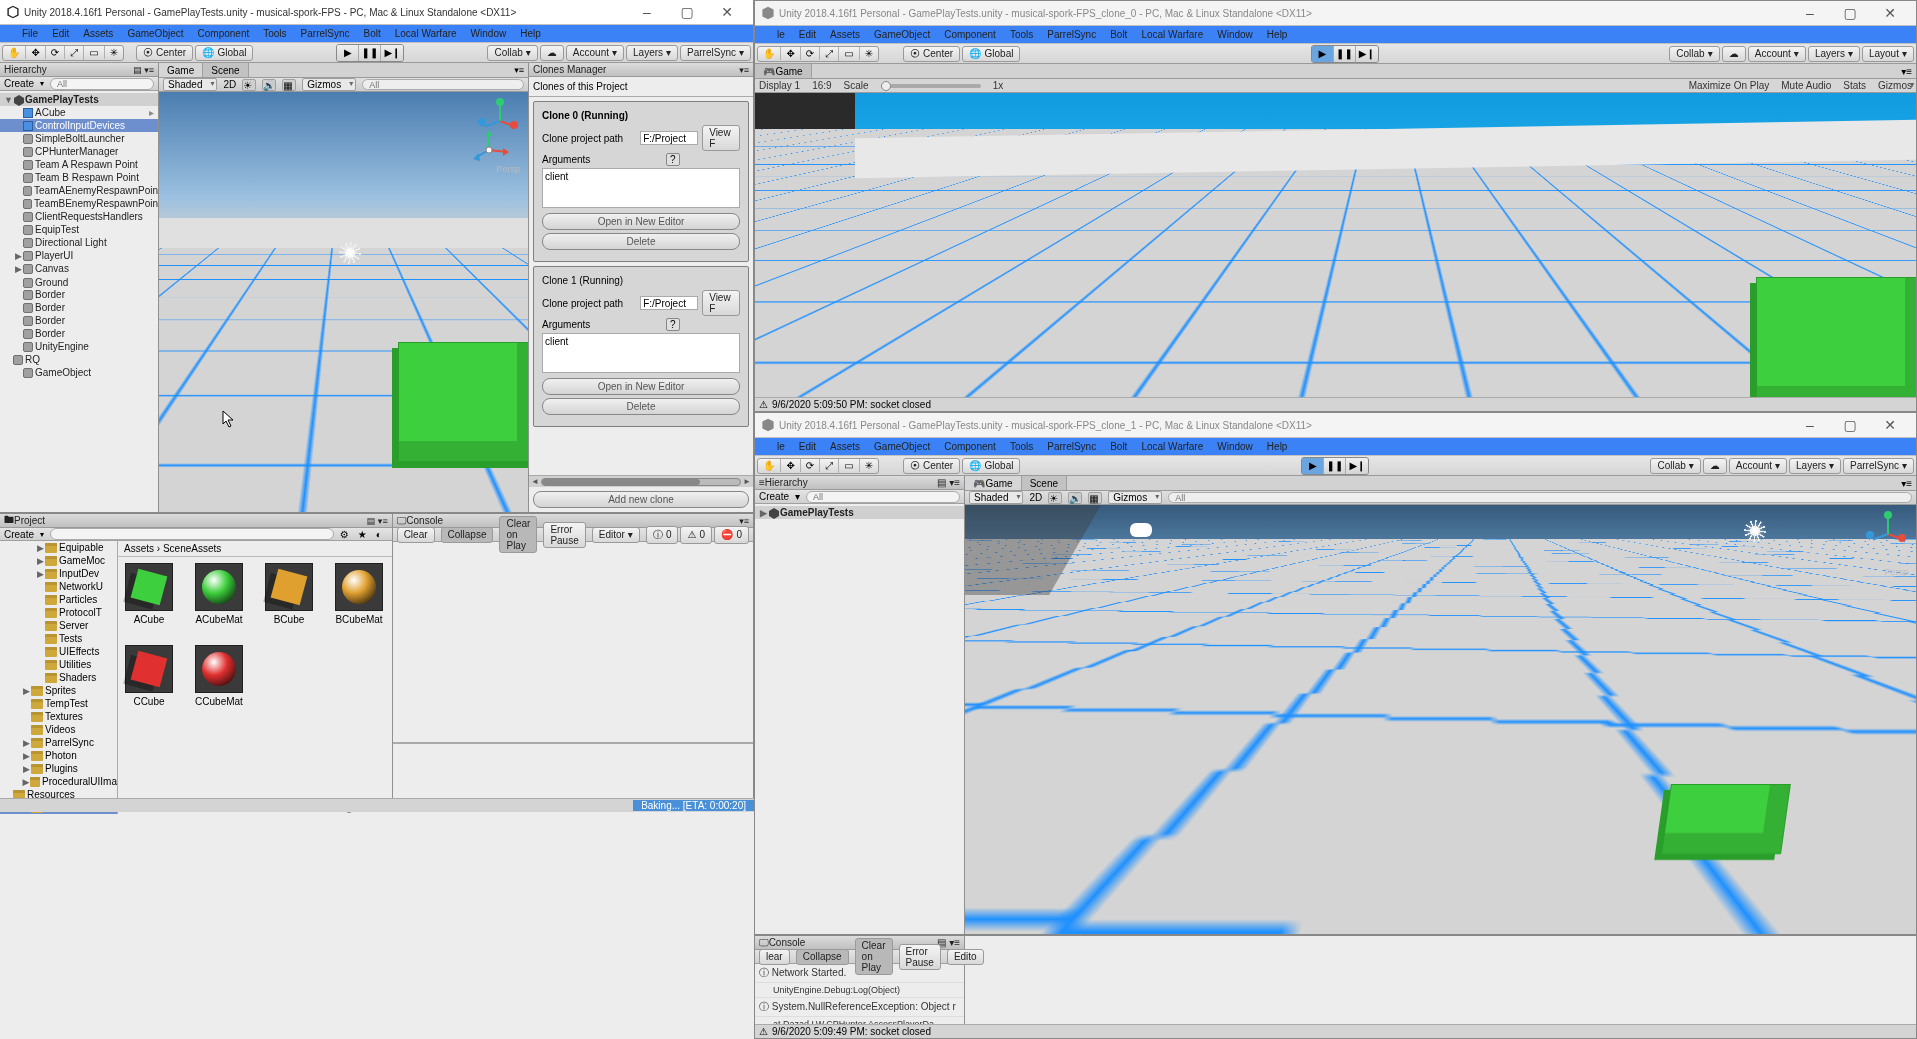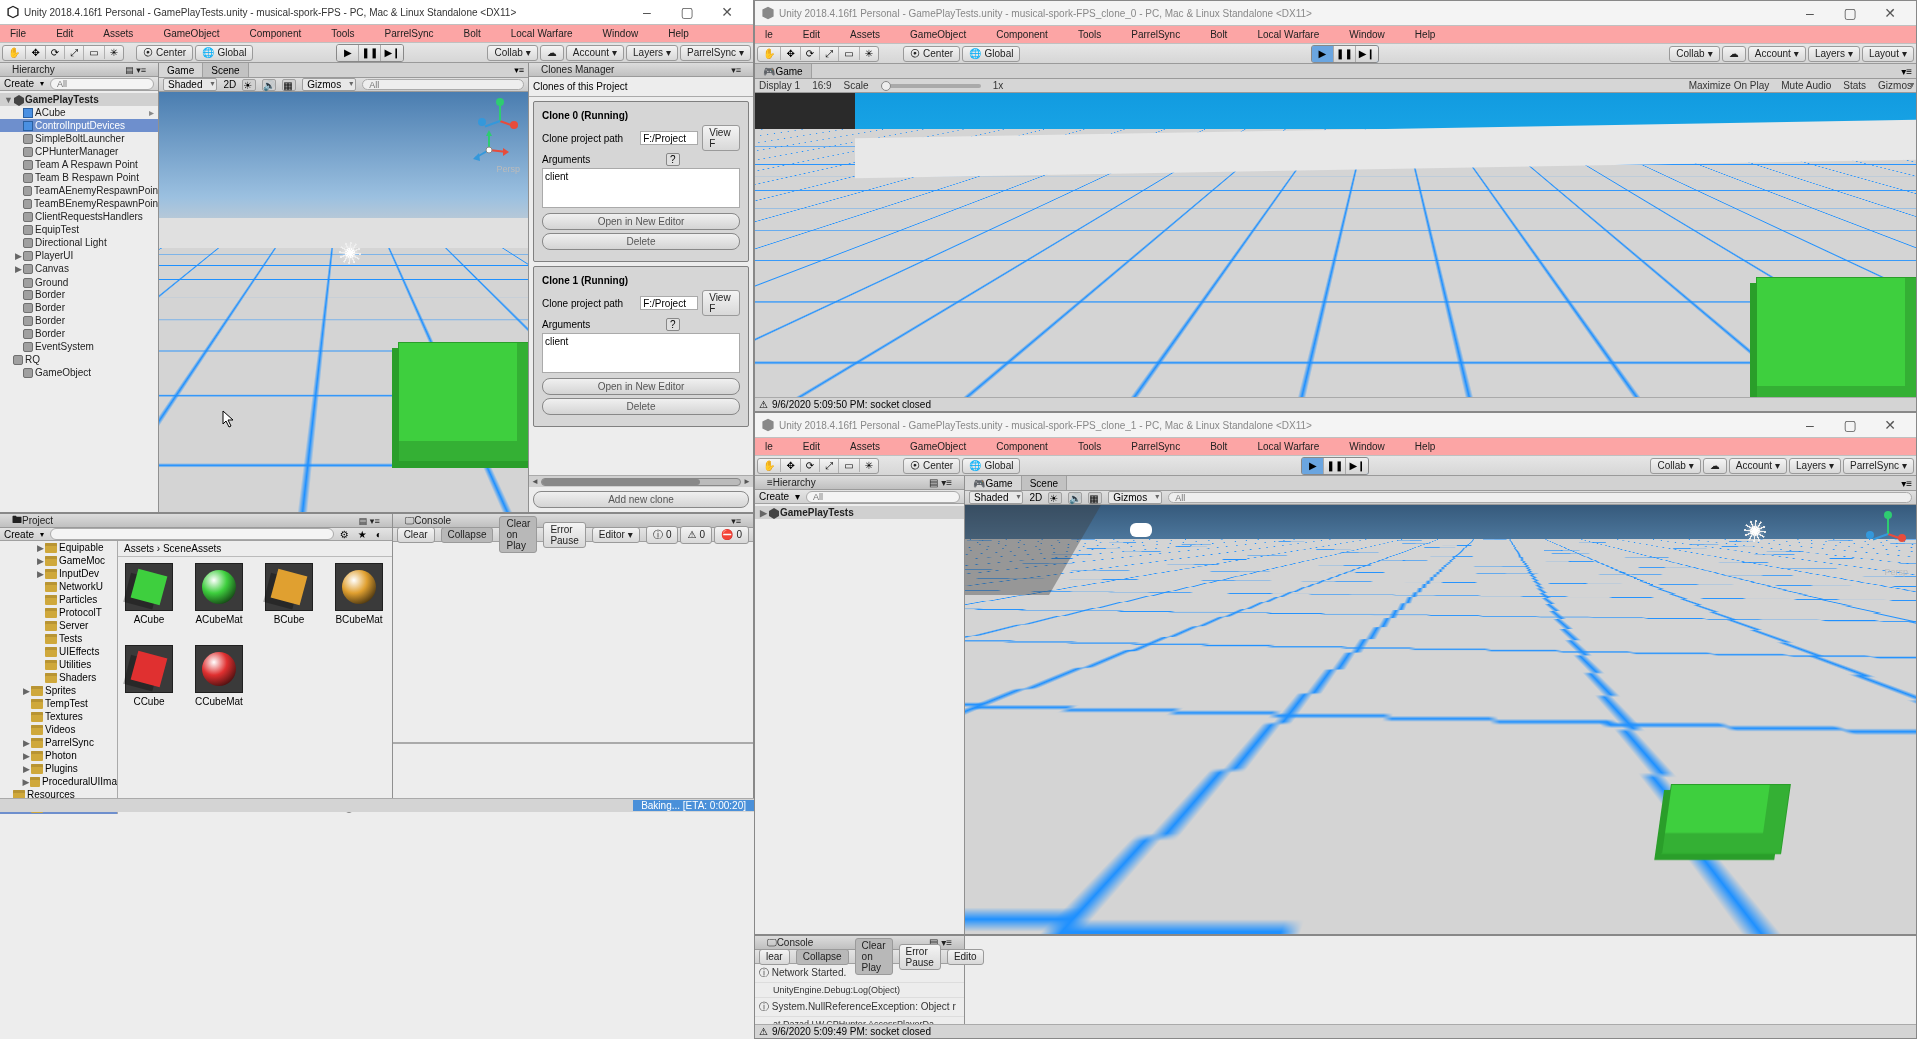--- a/index.html
+++ b/index.html
@@ -4,36 +4,36 @@
 <style>
 * { margin:0; padding:0; box-sizing:border-box; font-family:Verdana,Arial,sans-serif; font-size:10px; user-select:none; }
 body { width:1917px; height:1039px; background:#ededed; overflow:hidden; position:relative; }
 
 .win-title { height:25px; background:#fff; display:flex; align-items:center; padding:0 6px; color:#333; border-bottom:1px solid #c0c0c0; }
 .win-title .icon { width:14px; height:14px; margin-right:4px; }
 .win-title .buttons { margin-left:auto; display:flex; }
 .win-title .buttons span { width:40px; text-align:center; font-size:14px; color:#555; }
 .win-title.dim { color:#888; background:#f4f4f4; }
 
-.menu-bar { height:18px; background:#fca5a5; display:flex; align-items:center; padding:0 4px; color:#222; gap:18px; border-bottom:1px solid #c0c0c0; }
+.menu-bar { height:18px; background:#3b82f6; display:flex; align-items:center; padding:0 16px; color:#222; gap:2px; border-bottom:1px solid #c0c0c0; }
 .menu-bar span { padding:1px 6px; }
 
 .toolbar { height:20px; background:linear-gradient(#e6e6e6,#d6d6d6); display:flex; align-items:center; padding:2px; border-bottom:1px solid #9a9a9a; gap:2px; }
 
 .tab-bar { height:15px; background:#d2d2d2; display:flex; align-items:center; border-bottom:1px solid #9a9a9a;}
 .tab { padding:0 8px; height:100%; display:flex; align-items:center; border-right:1px solid #a0a0a0; background:#d6d6d6; }
 .tab.active { background:#c2c2c2; }
 
 .btn { background:linear-gradient(#f4f4f4,#d8d8d8); border:1px solid #9a9a9a; border-radius:3px; padding:1px 6px; display:inline-flex; align-items:center; gap:3px; color:#222; min-height:16px; }
 
 .pill { background:linear-gradient(#f4f4f4,#d8d8d8); border:1px solid #9a9a9a; border-radius:3px; display:flex; align-items:center; padding:0; }
 .pill span { padding:1px 5px; border-right:1px solid #b0b0b0; }
 .pill span:last-child { border-right:none; }
 
-.panel-header { height:14px; background:linear-gradient(#dcdcdc,#c0c0c0); border-bottom:1px solid #9a9a9a; display:flex; align-items:center; padding:0 12px; color:#222; }
+.panel-header { height:14px; background:linear-gradient(#dcdcdc,#c0c0c0); border-bottom:1px solid #9a9a9a; display:flex; align-items:center; padding:0 4px; color:#222; }
 .sub-bar { height:14px; background:linear-gradient(#e4e4e4,#d0d0d0); border-bottom:1px solid #a0a0a0; display:flex; align-items:center; padding:0 4px; gap:6px; }
 .sub-bar input { flex:1; border:1px solid #aaa; border-radius:8px; height:12px; padding:0 6px; font-size:9px; background:#f4f4f4; }
 
 .tree { padding:2px 0; color:#222; }
 .tree-item { display:flex; align-items:center; height:13px; padding-left:4px; white-space:nowrap; overflow:hidden; }
 .tree-item.bold { background:#d0d0d0; font-weight:bold; }
 .tree-item.sel { background:#6e8fcd; color:#fff; }
 .fold { width:9px; display:inline-block; text-align:center; color:#666; font-size:9px;}
 .cube-ico { width:10px; height:10px; margin-right:2px; display:inline-block; }
 .cube-blue { background:#4a90e2; border:1px solid #2a5fa0; }
@@ -264,21 +264,21 @@
               <span>Border</span>
             </div>
             <div class="tree-item" style="padding-left: 14px;">
               <span class="fold"></span>
               <span class="cube-ico cube-gray"></span>
               <span>Border</span>
             </div>
             <div class="tree-item" style="padding-left: 14px;">
               <span class="fold"></span>
               <span class="cube-ico cube-gray"></span>
-              <span>EventSystem</span>
+              <span>UnityEngine</span>
             </div>
             <div class="tree-item" style="">
               <span class="fold"></span>
               <span class="cube-ico cube-gray"></span>
               <span>RQ</span>
             </div>
             <div class="tree-item" style="padding-left: 14px;">
               <span class="fold"></span>
               <span class="cube-ico cube-gray"></span>
               <span>GameObject</span>
@@ -351,21 +351,21 @@
               <input type="text" value="F:/Project" style="">
               <span class="btn">View F</span>
             </div>
   <div class="row">
               <span class="lbl">Arguments</span>
               <span class="help">?</span>
             </div>
   <textarea style="">client</textarea>
   <div class="wide-btn">Open in New Editor</div>
   <div class="wide-btn">Delete</div></div>
-          <div class="clone-card"><div style="font-weight:bold;padding-bottom:2px;">Clone 1 (Running)</div>
+          <div class="clone-card"><div style="font-weight:normal;padding-bottom:2px;">Clone 1 (Running)</div>
   <div class="row">
               <span class="lbl">Clone project path</span>
               <input type="text" value="F:/Project" style="">
               <span class="btn">View F</span>
             </div>
   <div class="row">
               <span class="lbl">Arguments</span>
               <span class="help">?</span>
             </div>
   <textarea style="">client</textarea>

